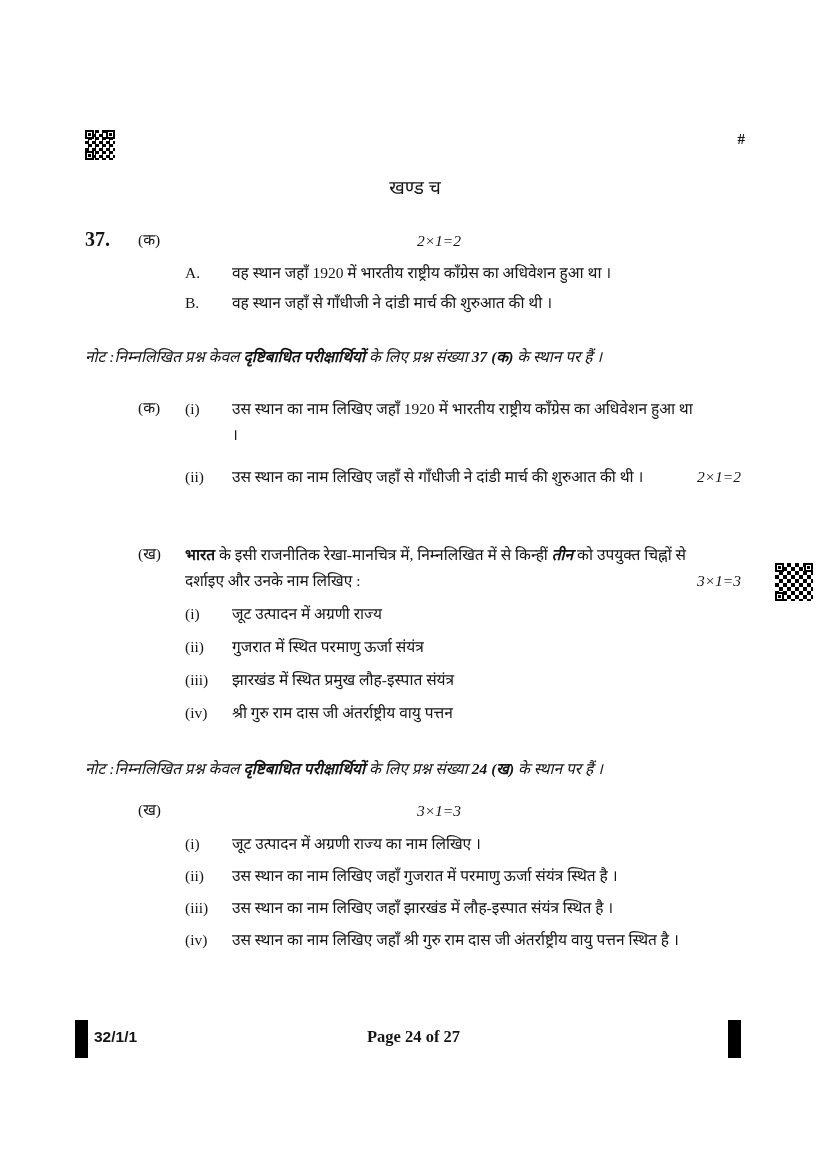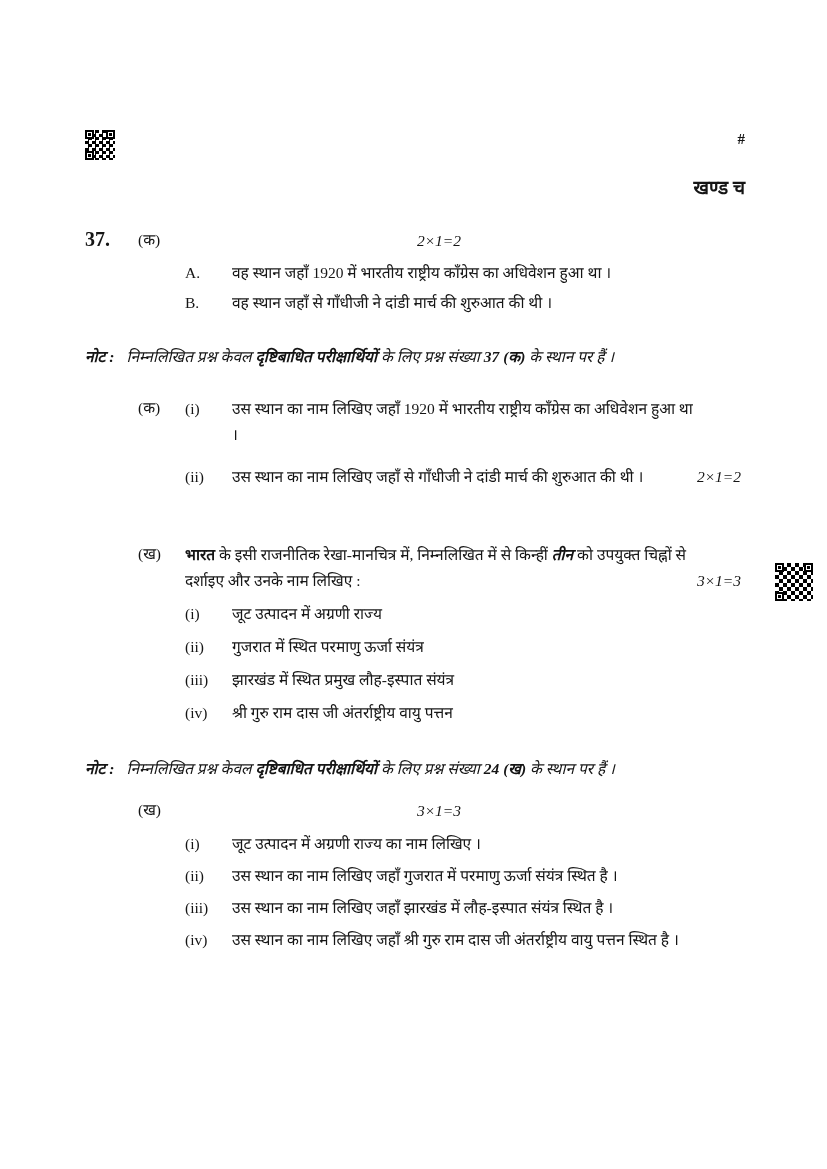--- a/index.html
+++ b/index.html
@@ -25,41 +25,41 @@
   .qr-sm{width:30px;height:30px;}
   .qr-lg{width:38px;height:38px;position:absolute;left:775px;top:563px;background-size:8px 8px;}
   .qr::before,.qr::after,.qr i{
     content:"";position:absolute;width:9px;height:9px;box-sizing:border-box;
     border:2px solid #000;
     background:linear-gradient(#000,#000) center/3px 3px no-repeat,#fff;
   }
   .qr::before{left:0;top:0;}
   .qr::after{right:0;top:0;}
   .qr i{left:0;bottom:0;display:block;}
-  .title{text-align:right;font-weight:bold;font-size:19px;margin-top:12px;}
+  .title{text-align:center;font-weight:normal;font-size:19px;margin-top:12px;}
   .subrow{position:relative;text-align:center;font-weight:bold;font-size:17px;margin-top:8px;}
   .marks{font-style:italic;font-weight:normal;font-size:15.5px;white-space:nowrap;}
   .marks-abs{position:absolute;right:0;top:2px;}
   .row{display:grid;grid-template-columns:53px 47px 1fr 52px;align-items:start;}
   .qnum{font-weight:bold;font-size:20px;}
   .plabel{font-size:15.5px;}
   .ptext{line-height:26px;}
   .lead-b{font-weight:bold;}
   .cell-marks{align-self:end;text-align:center;line-height:26px;}
   .subitem{display:grid;grid-template-columns:47px 1fr;line-height:26px;}
   .mt4{margin-top:4px;}
   .mt6{margin-top:6px;}
   .mt7{margin-top:7px;}
   .mt16{margin-top:16px;}
   .mt26{margin-top:26px;}
   .mt28{margin-top:28px;}
   .mt30{margin-top:30px;}
   .mt52{margin-top:52px;}
   .note{font-style:italic;line-height:26px;}
-  .note-label{font-weight:bold;margin-right:12px;}
+  .note-label{font-weight:normal;margin-right:0;}
   .note b{font-weight:bold;font-style:italic;}
   .bvi-lead{font-style:italic;}
   .footer{position:absolute;left:0;right:0;top:1018px;height:44px;}
   .bar{position:absolute;top:2px;width:13px;height:38px;background:#000;}
   .bar-left{left:75px;}
   .bar-right{left:728px;}
   .footer-code{position:absolute;left:94px;top:10px;font-weight:bold;font-size:15.5px;font-family:"Liberation Sans","DejaVu Sans",sans-serif;}
   .footer-page{position:absolute;left:0;right:0;top:9px;text-align:center;font-weight:bold;font-size:16.5px;}
 </style>
 </head>
@@ -187,14 +187,20 @@
         <div class="subitem mt6">
           <span>(iv)</span>
           <span>उस स्थान का नाम लिखिए जहाँ श्री गुरु राम दास जी अंतर्राष्ट्रीय वायु पत्तन स्थित है ।</span>
         </div>
       </div>
       <div></div>
     </div>
 
   </div>
 
+  <div class="footer">
+    <div class="bar bar-left"></div>
+    <div class="footer-code">32/1/1</div>
+    <div class="footer-page">Page 24 of 27</div>
+    <div class="bar bar-right"></div>
+  </div>
 
 </div>
 
 </body></html>

